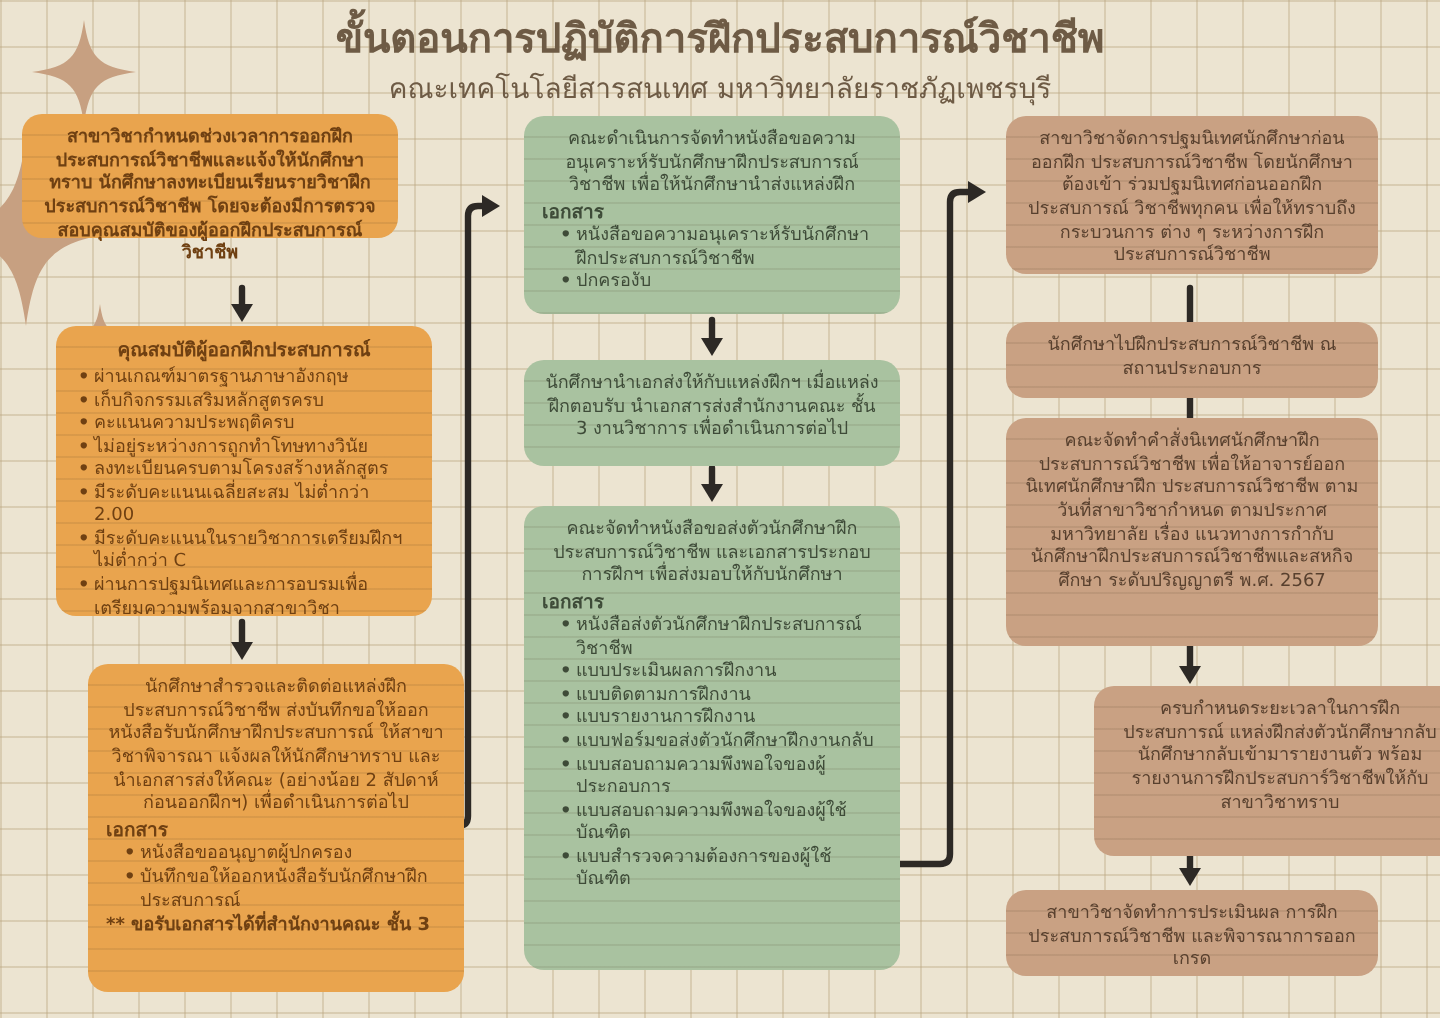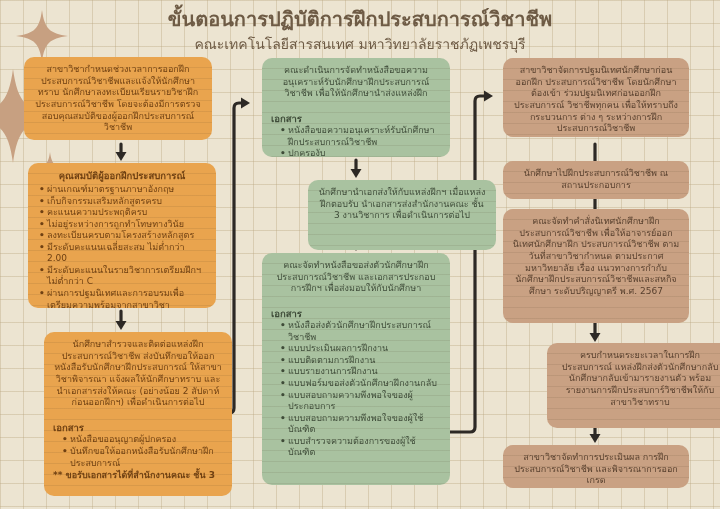--- a/index.html
+++ b/index.html
@@ -18,21 +18,21 @@
   .box{
     position:absolute;border-radius:10px;box-sizing:border-box;padding:7px 9px;z-index:2;
     background-image:repeating-linear-gradient(to bottom, transparent 0, transparent 10px, rgba(70,55,30,0.10) 10px, rgba(70,55,30,0.10) 11px);
   }
   .orange{background-color:#e9a44e;color:#6f4012;}
   .green{background-color:#a9c2a0;color:#3e4b38;}
   .tan{background-color:#c9a183;color:#58402e;}
   .btext{font-size:9px;line-height:1.3;text-align:center;overflow-wrap:anywhere;}
   .bhead{font-size:9.5px;font-weight:bold;line-height:1.3;overflow-wrap:anywhere;}
   .bhead.center{text-align:center;margin-bottom:2px;}
-  .bhead.left{text-align:left;margin-top:13px;}
+  .bhead.left{text-align:left;margin-top:1px;}
   .bullet{position:relative;font-size:9px;line-height:1.28;text-align:left;padding-left:10px;overflow-wrap:anywhere;}
   .bullet::before{content:"\2022";position:absolute;left:2px;top:0;font-weight:bold;}
   .docs .bullet{margin-left:7px;}
   .note{font-size:9px;font-weight:bold;line-height:1.3;overflow-wrap:anywhere;margin-top:1px;}
   svg.layer{position:absolute;left:0;top:0;z-index:1;}
   svg.deco{position:absolute;left:0;top:0;z-index:0;}
 </style>
 </head>
 <body>
 
@@ -72,21 +72,21 @@
       <polygon points="241,97.5 241,108.5 250,103"></polygon>
       <polygon points="484,90.5 484,101.5 493,96"></polygon>
     </g>
   </svg>
 
   <div class="title">
     <div class="t1">ขั้นตอนการปฏิบัติการฝึกประสบการณ์วิชาชีพ</div>
     <div class="t2">คณะเทคโนโลยีสารสนเทศ มหาวิทยาลัยราชภัฏเพชรบุรี</div>
   </div>
 
-  <div class="box orange" style="left:24px;top:57px;width:188px;height:83px;">
+  <div class="box orange" style="left:11px;top:57px;width:188px;height:62px;font-weight:bold;">
     <div class="btext">สาขาวิชากำหนดช่วงเวลาการออกฝึกประสบการณ์วิชาชีพและแจ้งให้นักศึกษาทราบ นักศึกษาลงทะเบียนเรียนรายวิชาฝึกประสบการณ์วิชาชีพ โดยจะต้องมีการตรวจสอบคุณสมบัติของผู้ออกฝึกประสบการณ์วิชาชีพ</div>
   </div>
 
   <div class="box orange" style="left:28px;top:163px;width:188px;height:145px;">
     <div class="bhead center">คุณสมบัติผู้ออกฝึกประสบการณ์</div>
     <div class="bullet">ผ่านเกณฑ์มาตรฐานภาษาอังกฤษ</div>
     <div class="bullet">เก็บกิจกรรมเสริมหลักสูตรครบ</div>
     <div class="bullet">คะแนนความประพฤติครบ</div>
     <div class="bullet">ไม่อยู่ระหว่างการถูกทำโทษทางวินัย</div>
     <div class="bullet">ลงทะเบียนครบตามโครงสร้างหลักสูตร</div>
@@ -107,21 +107,21 @@
 
   <div class="box green" style="left:262px;top:58px;width:188px;height:99px;">
     <div class="btext">คณะดำเนินการจัดทำหนังสือขอความอนุเคราะห์รับนักศึกษาฝึกประสบการณ์วิชาชีพ เพื่อให้นักศึกษานำส่งแหล่งฝึก</div>
     <div class="bhead left">เอกสาร</div>
     <div class="docs">
       <div class="bullet">หนังสือขอความอนุเคราะห์รับนักศึกษาฝึกประสบการณ์วิชาชีพ</div>
       <div class="bullet">ปกครองับ</div>
     </div>
   </div>
 
-  <div class="box green" style="left:262px;top:180px;width:188px;height:70px;margin-left:46px;">
+  <div class="box green" style="left:262px;top:180px;width:188px;height:53px;">
     <div class="btext">นักศึกษานำเอกส่งให้กับแหล่งฝึกฯ เมื่อแหล่งฝึกตอบรับ นำเอกสารส่งสำนักงานคณะ ชั้น 3 งานวิชาการ เพื่อดำเนินการต่อไป</div>
   </div>
 
   <div class="box green" style="left:262px;top:253px;width:188px;height:232px;">
     <div class="btext">คณะจัดทำหนังสือขอส่งตัวนักศึกษาฝึกประสบการณ์วิชาชีพ และเอกสารประกอบการฝึกฯ เพื่อส่งมอบให้กับนักศึกษา</div>
     <div class="bhead left">เอกสาร</div>
     <div class="docs">
       <div class="bullet">หนังสือส่งตัวนักศึกษาฝึกประสบการณ์วิชาชีพ</div>
       <div class="bullet">แบบประเมินผลการฝึกงาน</div>
       <div class="bullet">แบบติดตามการฝึกงาน</div>

